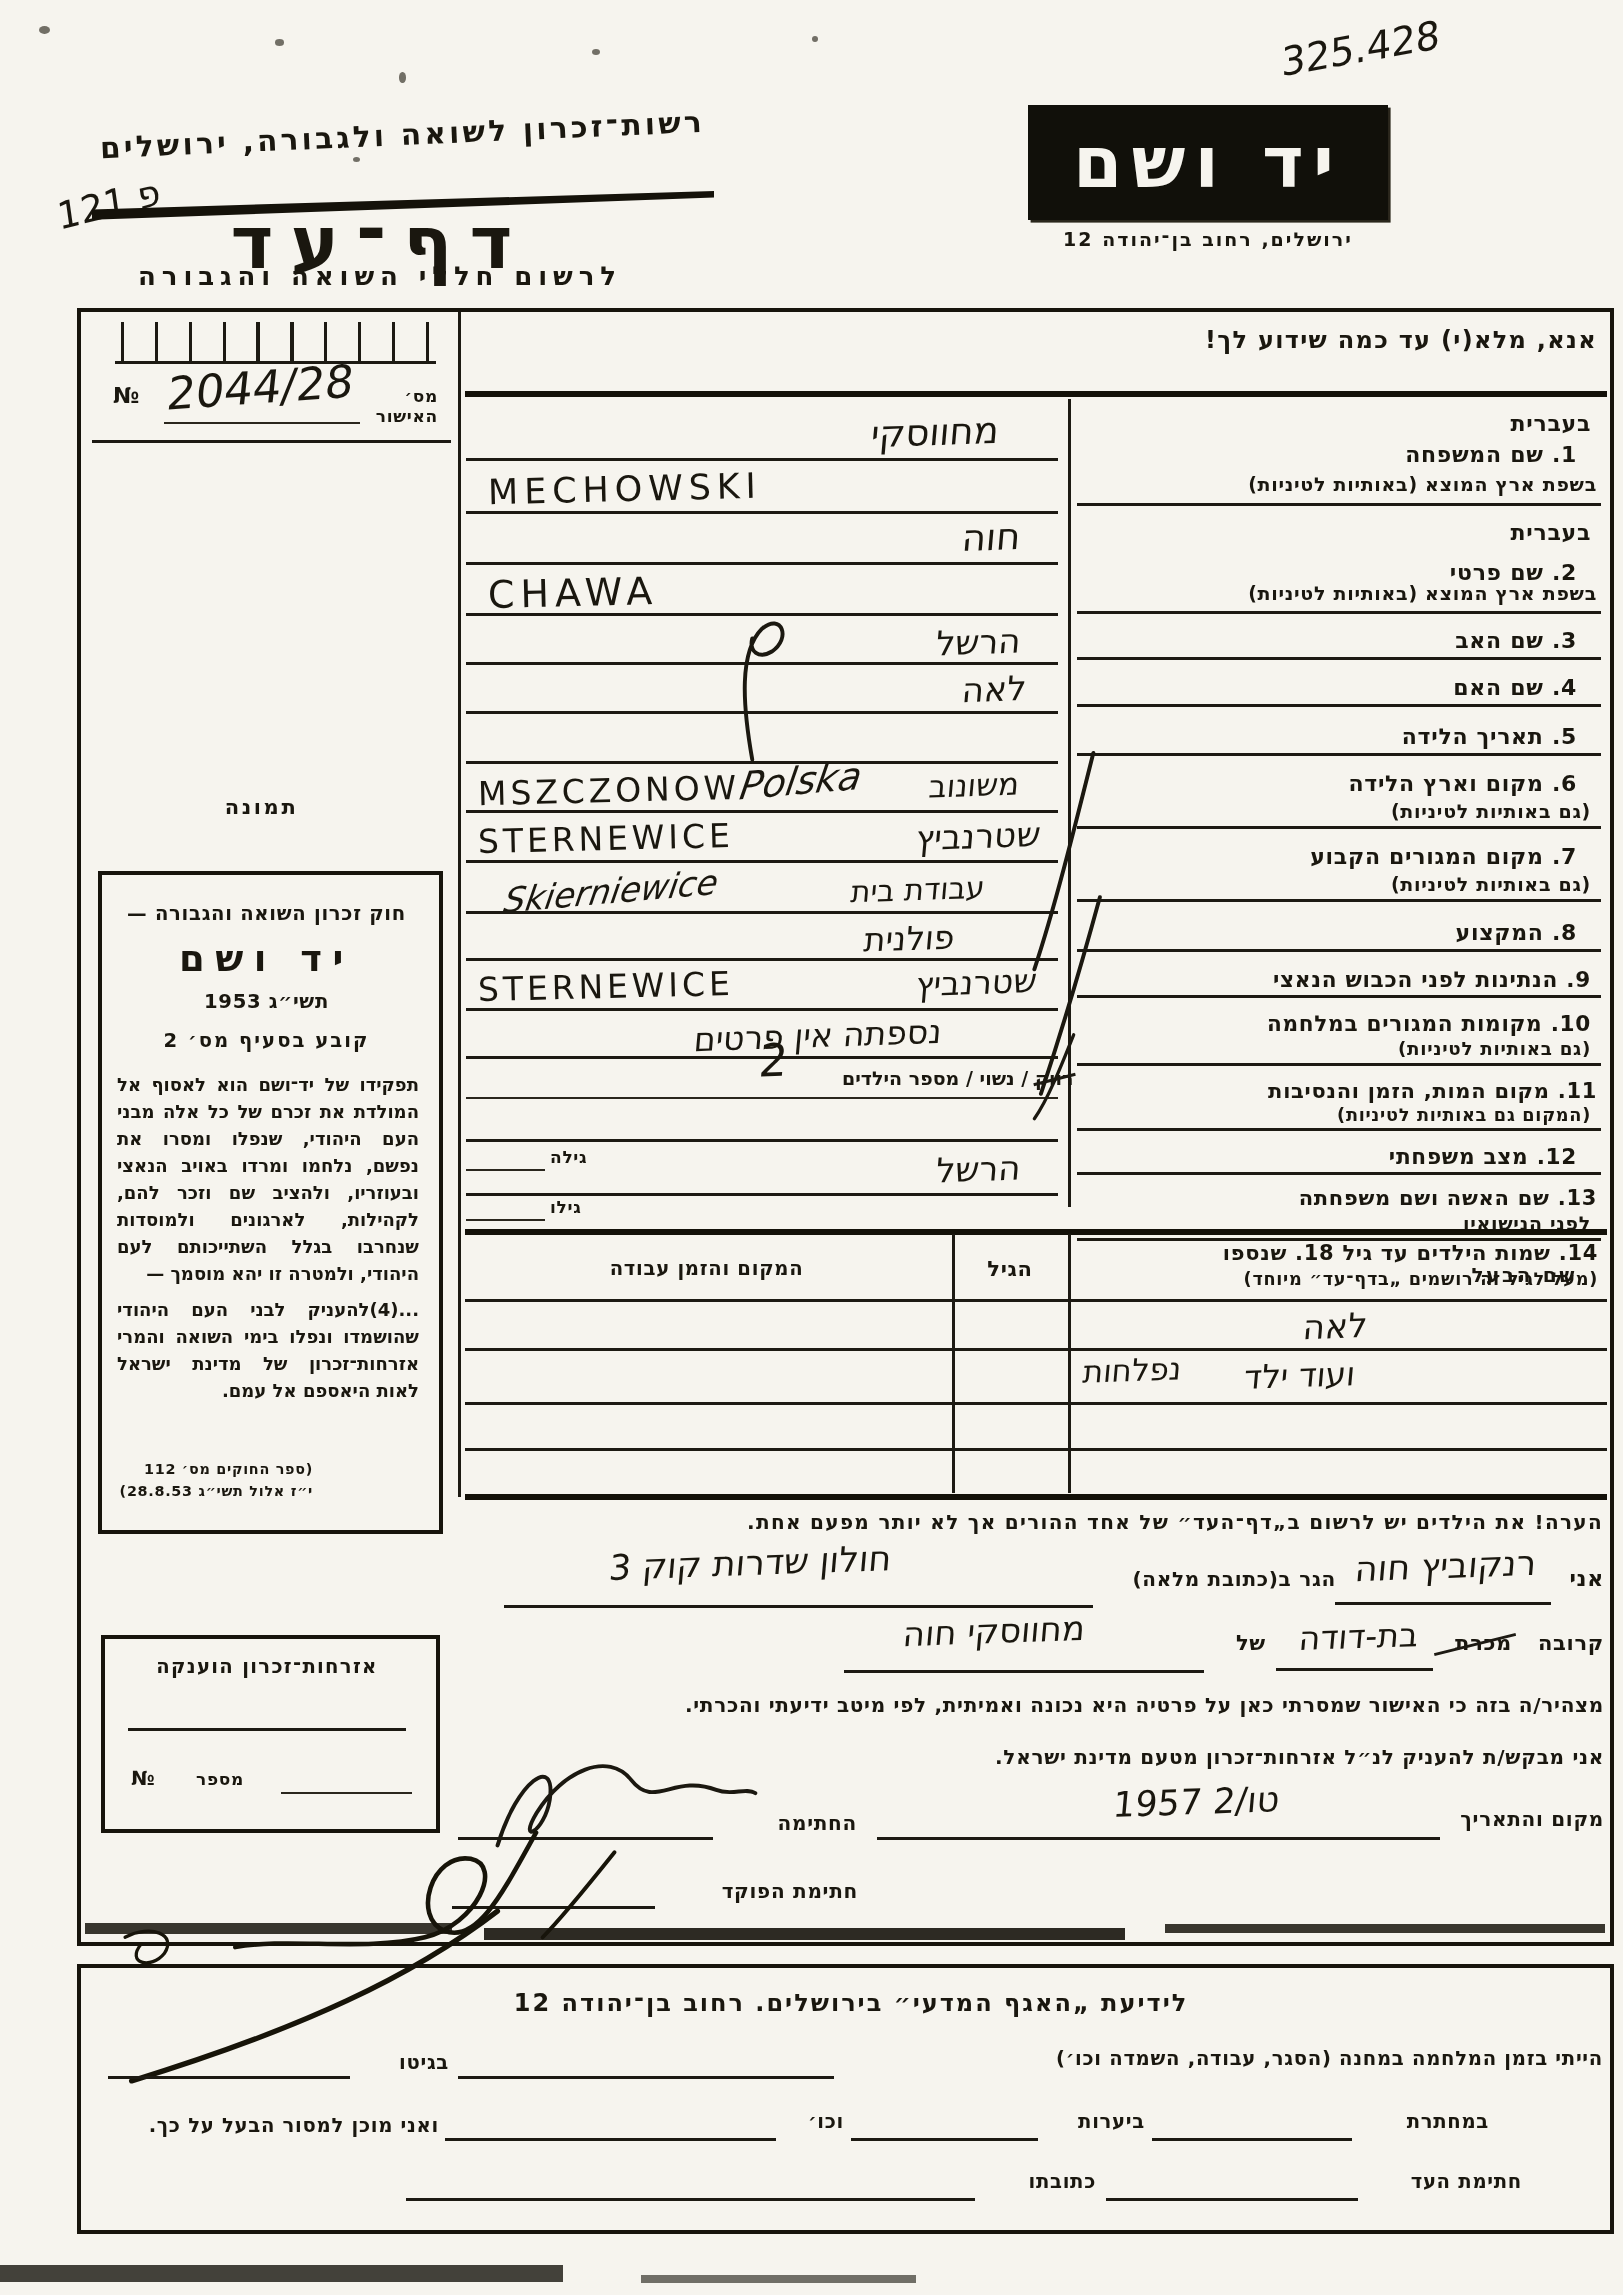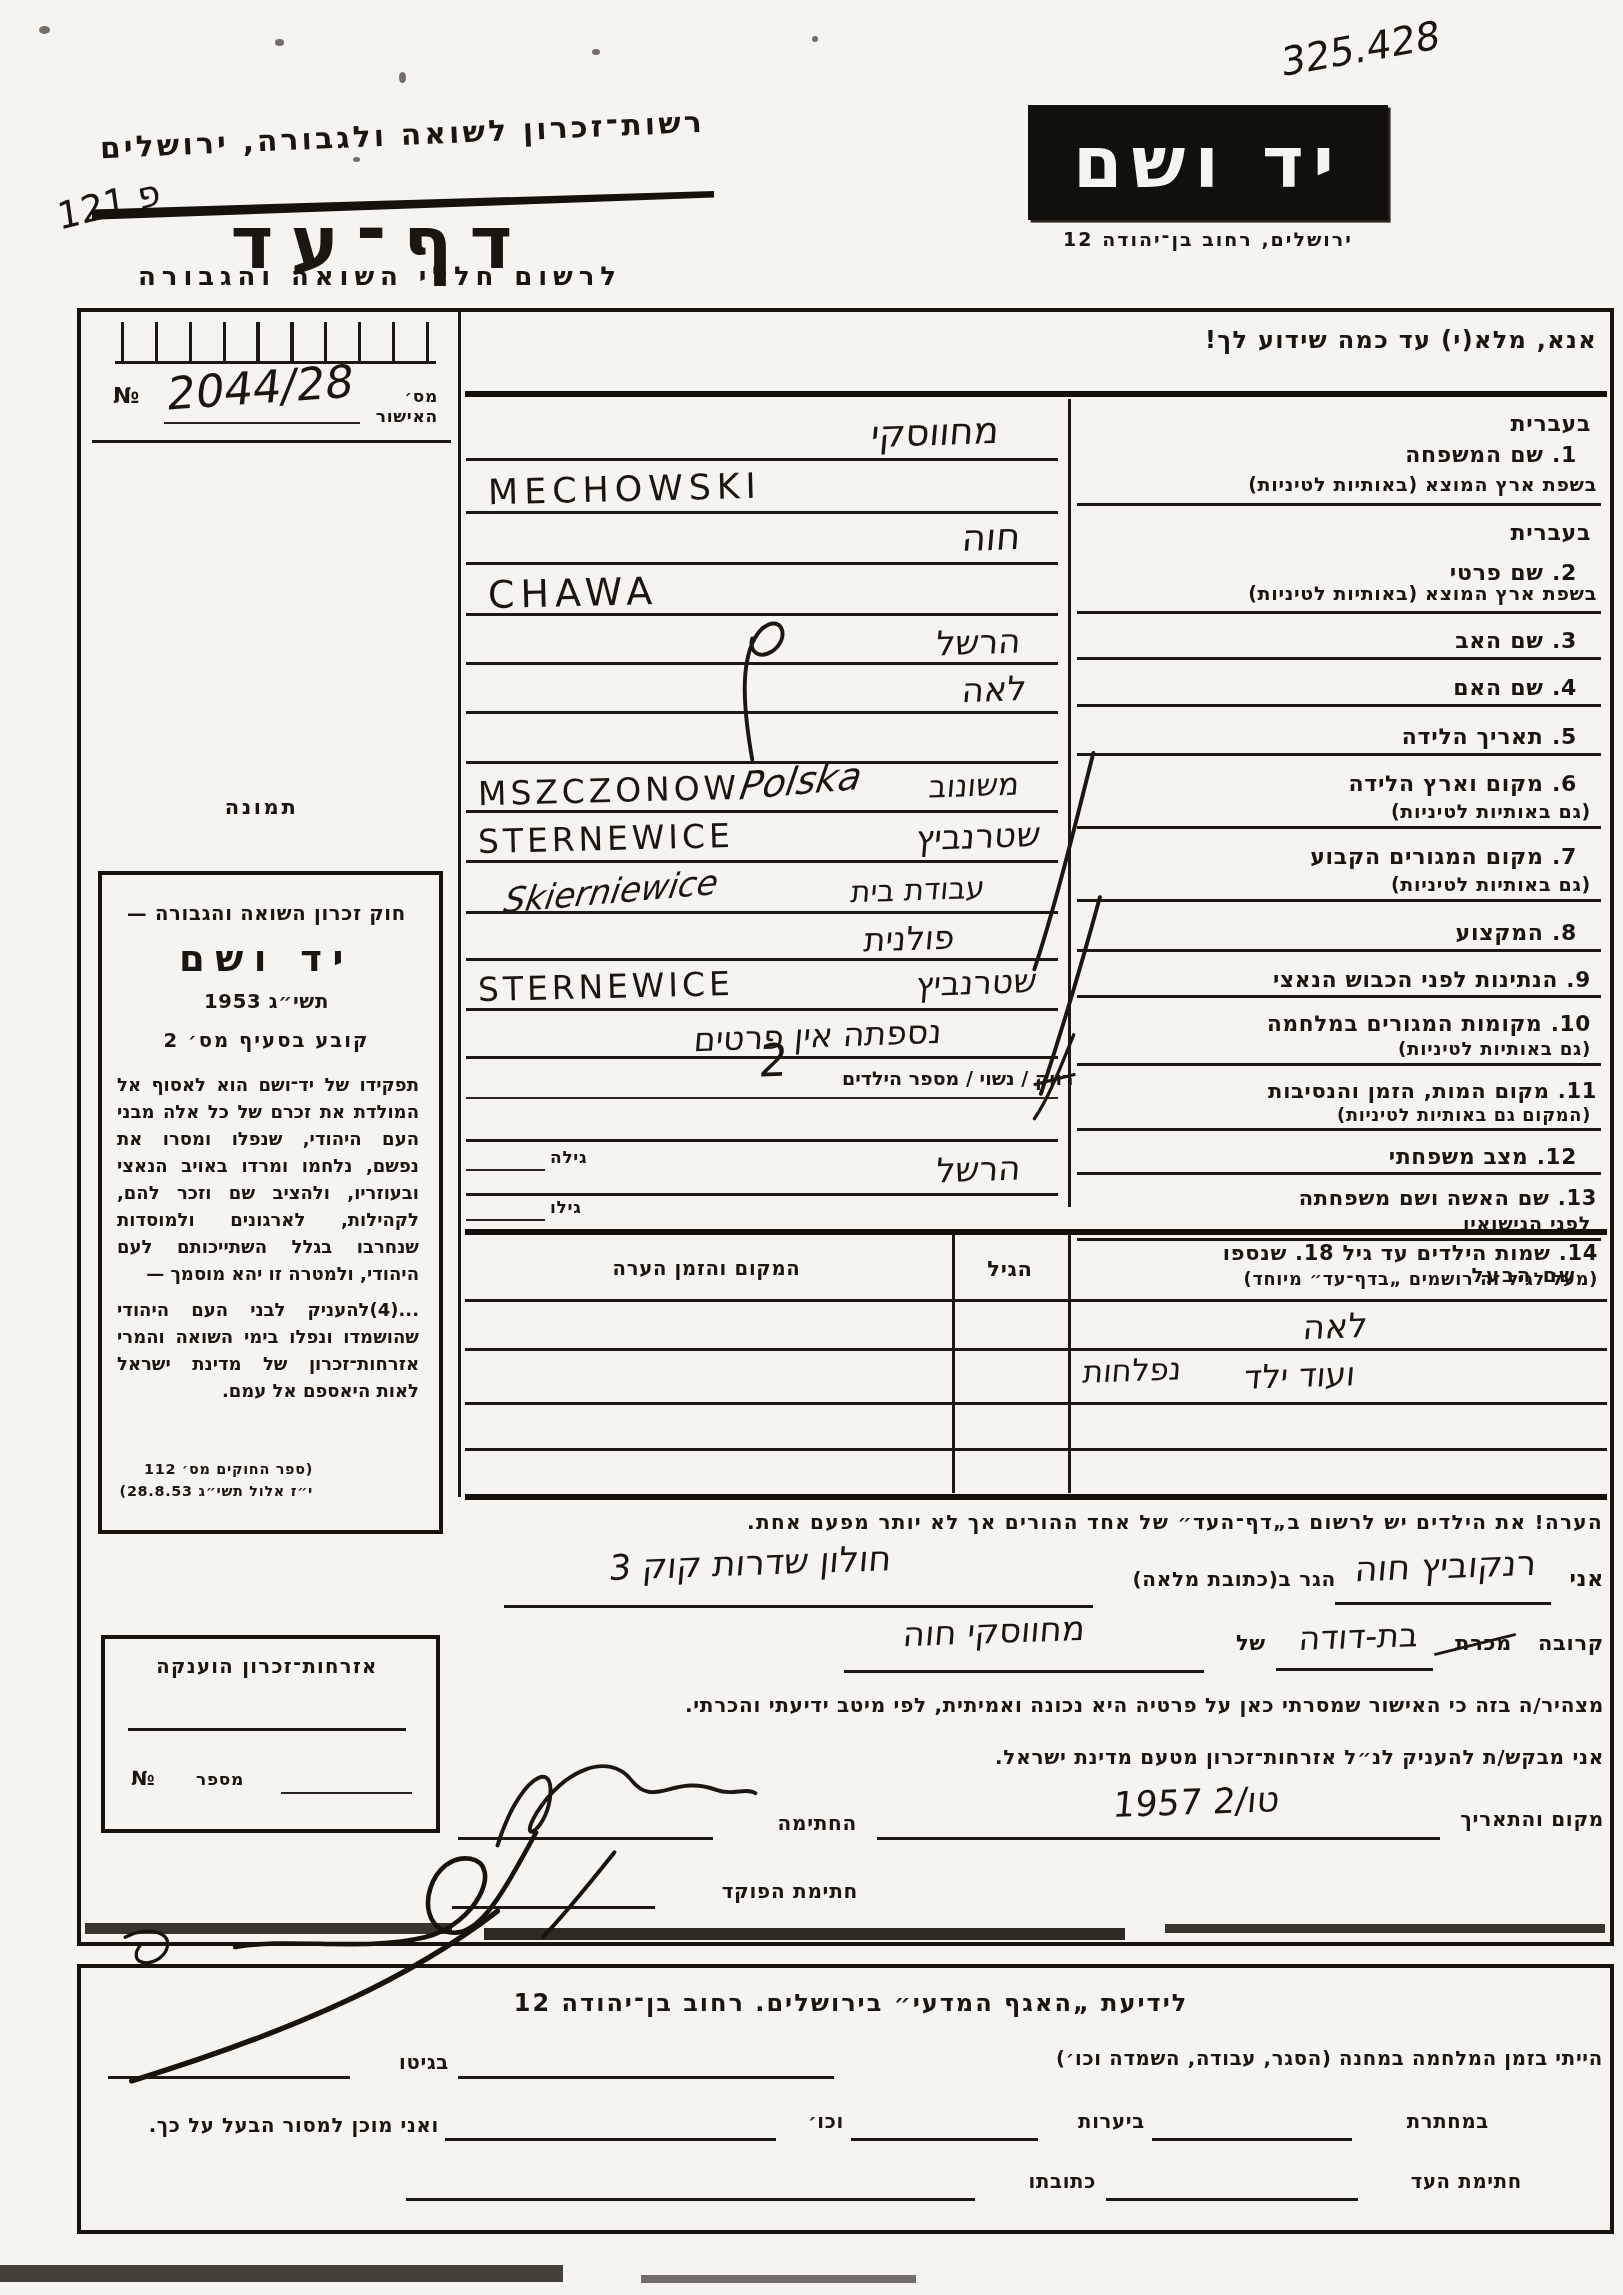--- a/index.html
+++ b/index.html
@@ -186,21 +186,21 @@
 <div class="abs rule-thin" style="left:466px;top:1169px;width:79px;"></div>
 
 <div class="abs hw" style="left:936px;top:1149px;font-size:34px;">הרשל</div>
 <div class="abs rule" style="left:466px;top:1193px;width:592px;"></div>
 <div class="abs rtl lbl" style="left:550px;top:1197px;width:59px;font-size:17px;text-align:left;">גילו</div>
 <div class="abs rule-thin" style="left:466px;top:1219px;width:79px;"></div>
 
 <div class="abs rule-heavy" style="left:465px;top:1229px;width:1142px;"></div>
 <div class="abs rtl lbl" style="left:1087px;top:1241px;width:511px;font-size:21px;">14. שמות הילדים עד גיל 18. שנספו</div>
 <div class="abs rtl lbl" style="left:1087px;top:1269px;width:511px;font-size:17.7px;">(מעל לגיל זה רושמים „בדף־עד״ מיוחד)</div>
-<div class="abs rtl lbl ctr" style="left:497px;top:1257px;width:419px;font-size:19.6px;">המקום והזמן הערה</div>
+<div class="abs rtl lbl ctr" style="left:497px;top:1257px;width:419px;font-size:19.6px;">המקום והזמן עבודה</div>
 <div class="abs rtl lbl ctr" style="left:956px;top:1257px;width:108px;font-size:21px;">הגיל</div>
 <div class="abs rule" style="left:465px;top:1299px;width:1142px;"></div>
 <div class="abs vline" style="left:952px;top:1234px;height:259px;"></div>
 <div class="abs vline" style="left:1068px;top:1234px;height:259px;"></div>
 
 <div class="abs hw" style="left:1303px;top:1306px;font-size:34px;">לאה</div>
 <div class="abs rule" style="left:465px;top:1348px;width:1142px;"></div>
 <div class="abs hw" style="left:1244px;top:1356px;font-size:33px;">ועוד ילד</div>
 <div class="abs hw" style="left:1083px;top:1352px;font-size:31px;">נפלחות</div>
 <div class="abs rule" style="left:465px;top:1402px;width:1142px;"></div>

